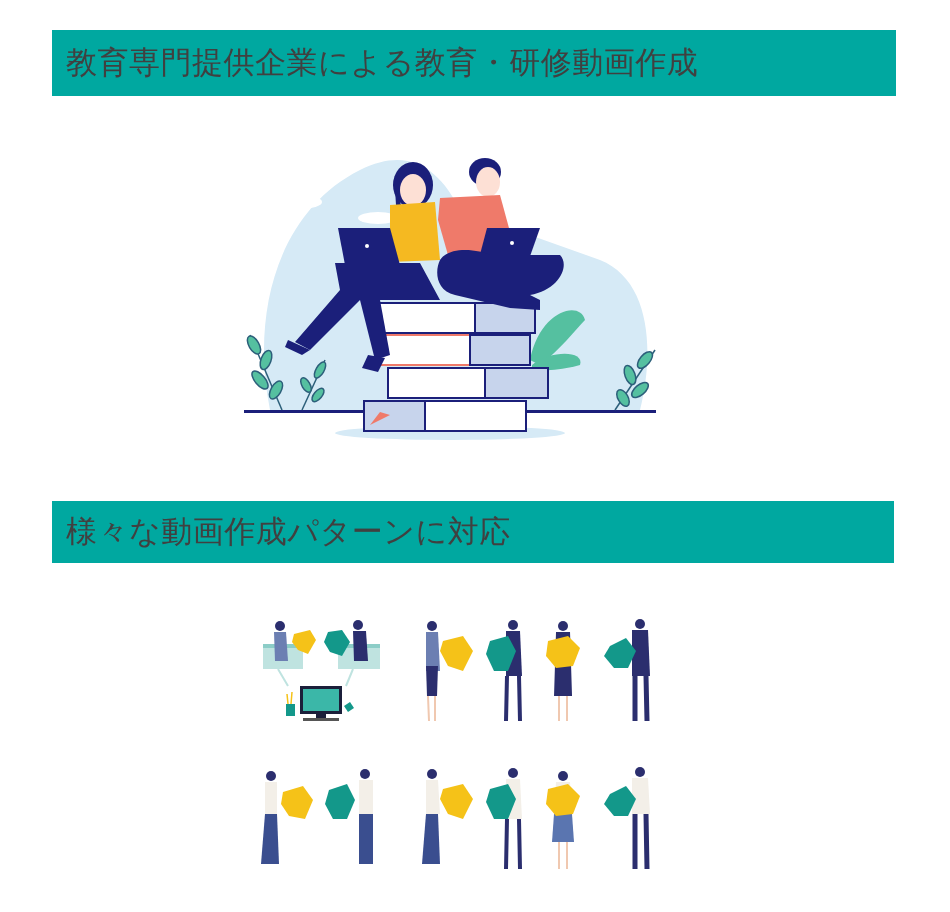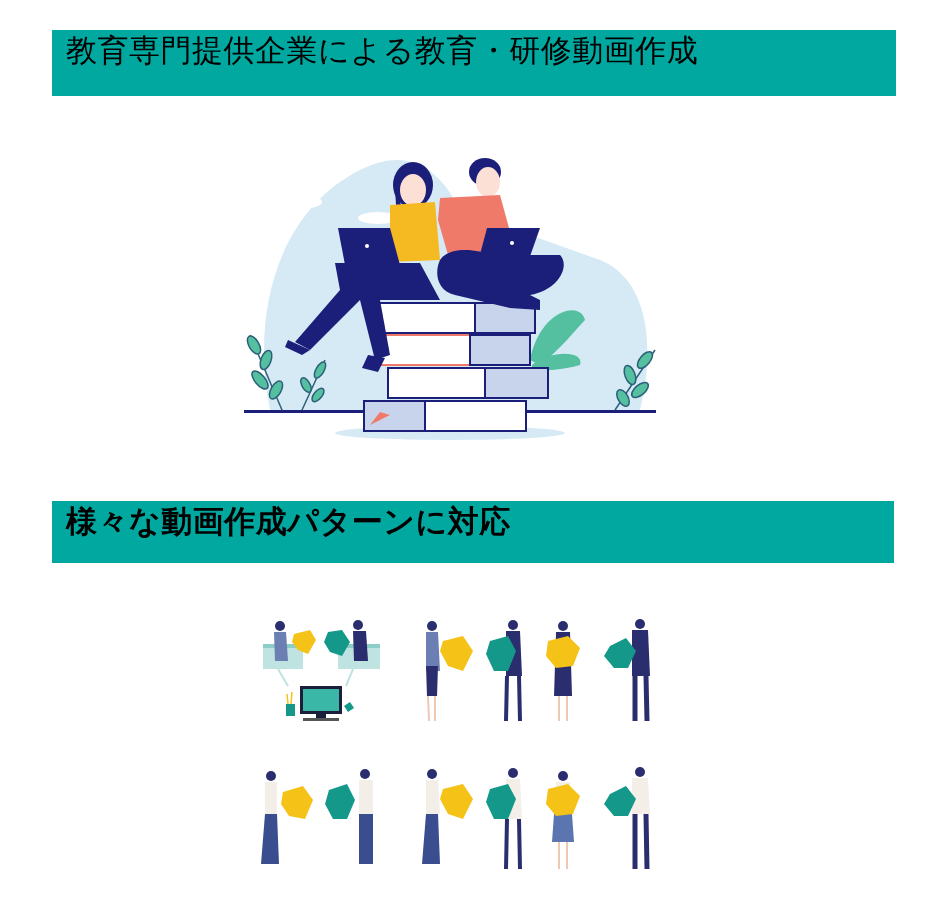--- a/index.html
+++ b/index.html
@@ -1,20 +1,20 @@
 <!DOCTYPE html>
 <html><head>
 <meta charset="utf-8">
 <style>
   html, body { margin:0; padding:0; background:#ffffff; }
   body { width:950px; height:912px; position:relative; overflow:hidden; font-family:"DejaVu Sans", "Liberation Sans", sans-serif; }
-  .banner { position:absolute; left:52px; background:#00a8a0; color:#000000; box-sizing:border-box; display:flex; align-items:flex-start; padding-left:14px; }
+  .banner { position:absolute; left:52px; background:#00a8a0; color:#404040; box-sizing:border-box; display:flex; align-items:center; padding-left:14px; }
   .banner .title { font-size:31px; letter-spacing:0.5px; white-space:nowrap; }
   #banner1 { top:30px; width:844px; height:66px; }
-  #banner2 { top:501px; width:842px; height:62px;font-weight:bold; }
+  #banner2 { top:501px; width:842px; height:62px; }
   .illus { position:absolute; }
   #hero { left:240px; top:150px; width:420px; height:300px; }
   .tile { position:absolute; }
   #tile-online { left:258px; top:616px; width:126px; height:108px; }
   #tile-group-top { left:418px; top:616px; width:238px; height:110px; }
   #tile-pair { left:255px; top:764px; width:126px; height:110px; }
   #tile-group-bottom { left:418px; top:764px; width:238px; height:110px; }
 </style>
 </head>
 <body>

